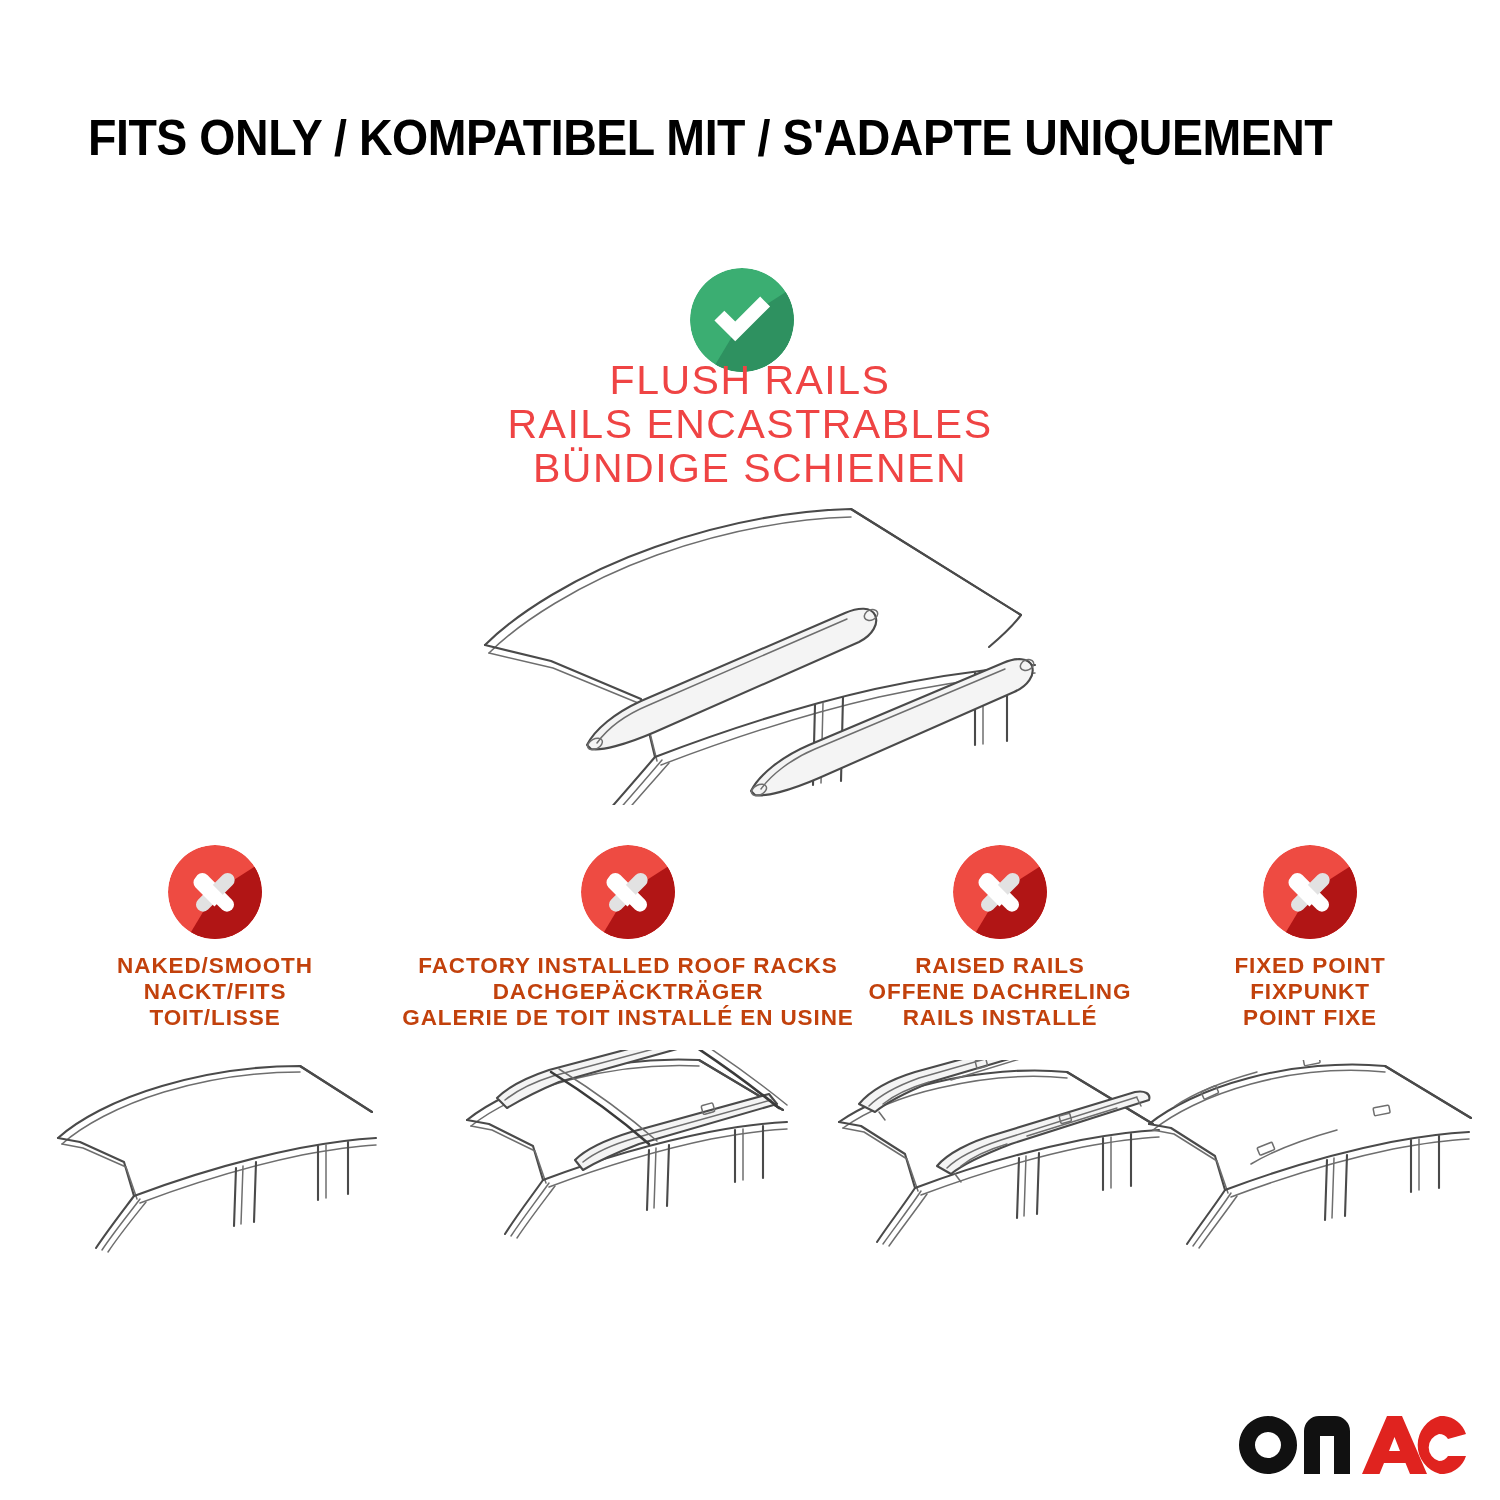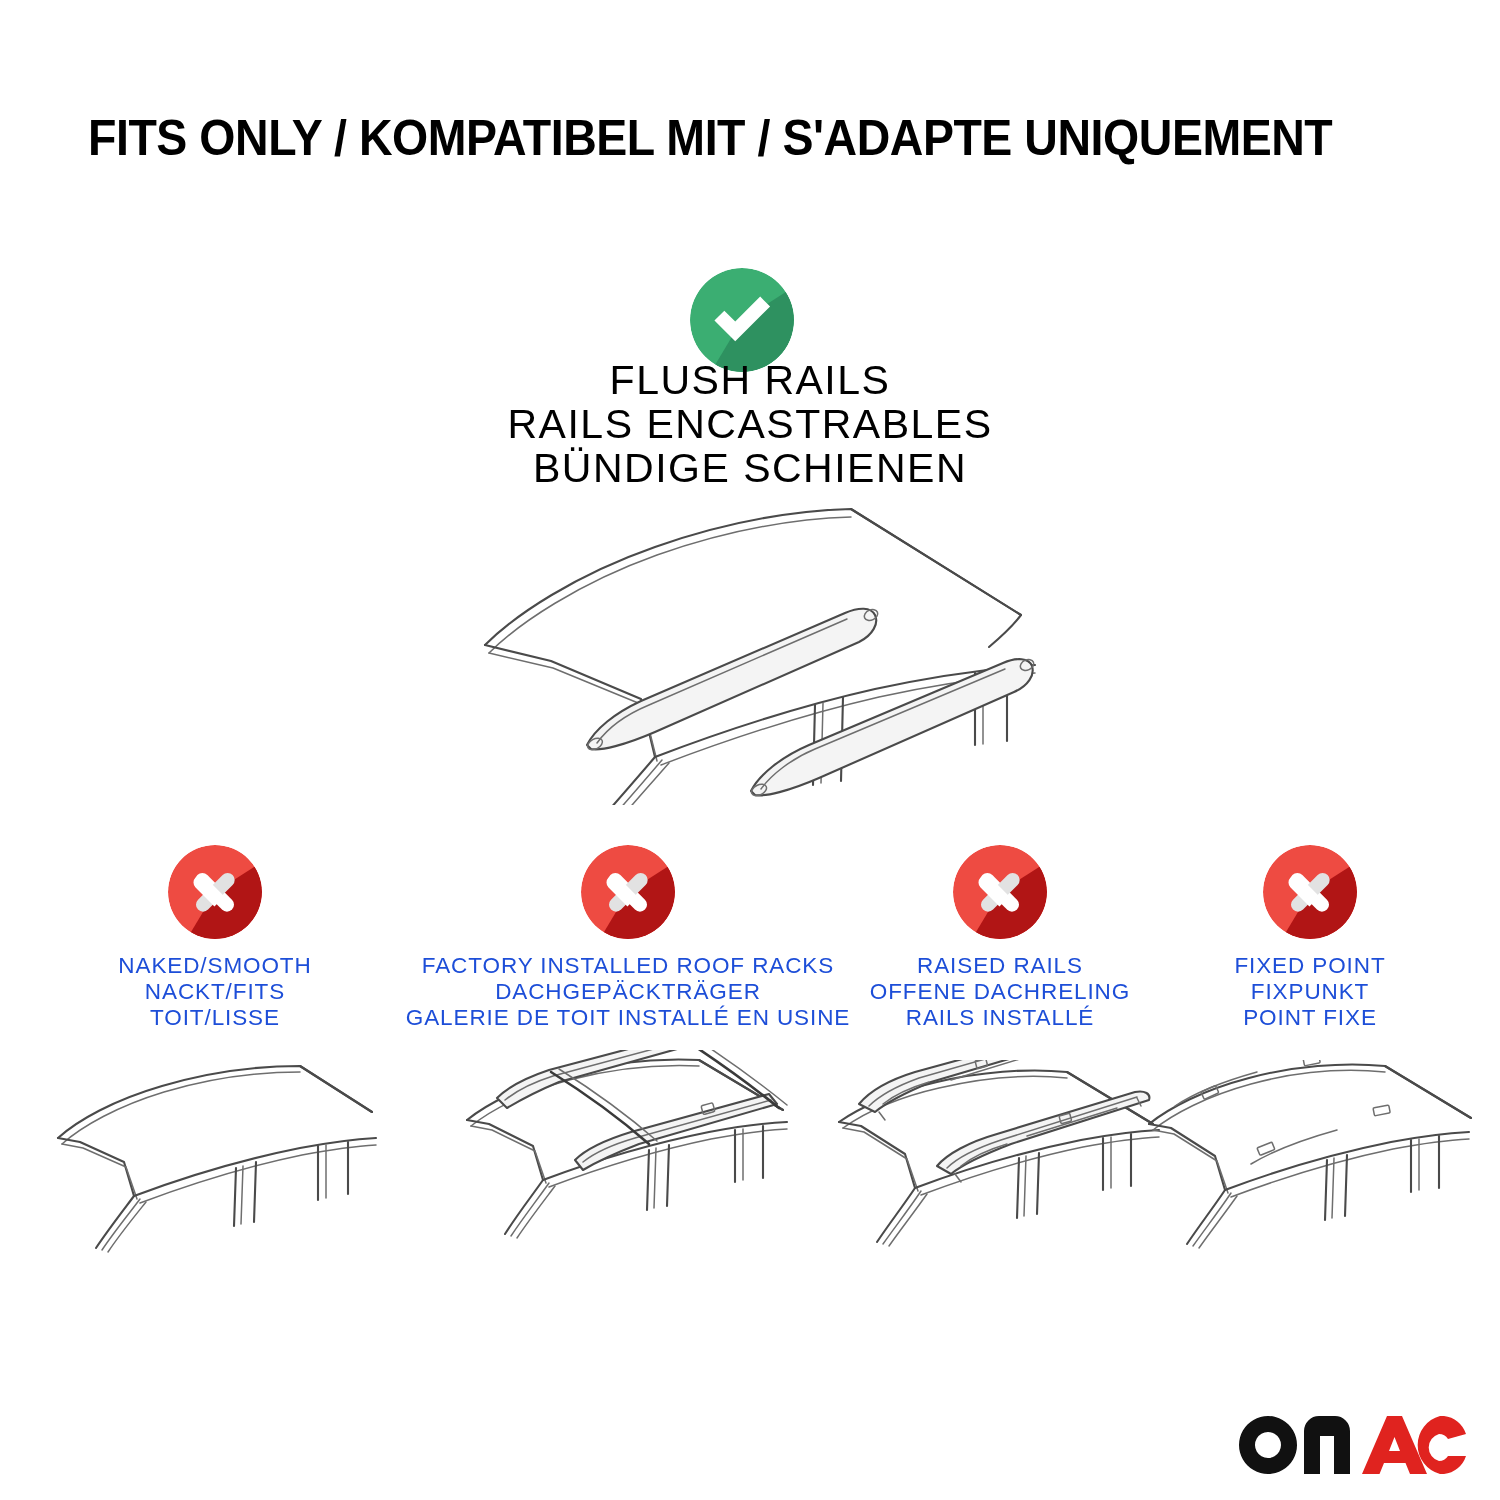--- a/index.html
+++ b/index.html
@@ -56,41 +56,41 @@
 
   #ok-heading {
     position:absolute;
     left:250px; top:358px;
     width:1000px;
     text-align:center;
     font-size:41px;
     font-weight:400;
     line-height:44px;
     letter-spacing:1.5px;
-    color:#000000;
+    color:#ef4444;
   }
   #ok-heading div { white-space:nowrap; }
 
   #hero-illus {
     position:absolute;
     left:455px; top:495px;
     width:600px; height:310px;
   }
 
   
   .option-col { position:absolute; top:845px; }
   .option-col .cap {
     position:absolute;
     top:108px; left:0; width:100%;
     text-align:center;
     font-size:22.5px;
-    font-weight:400;
+    font-weight:700;
     line-height:26px;
     letter-spacing:0.9px;
-    color:#1d4ed8;
+    color:#c2410c;
   }
   .option-col .cap div { white-space:nowrap; }
   .option-col .x-badge {
     position:absolute;
     top:0; left:50%;
     margin-left:-47px;
     width:94px; height:94px;
   }
   .option-col .x-badge .disc { background:#EE4B42; }
   .option-col .x-badge .shade { background:#B11515; }

